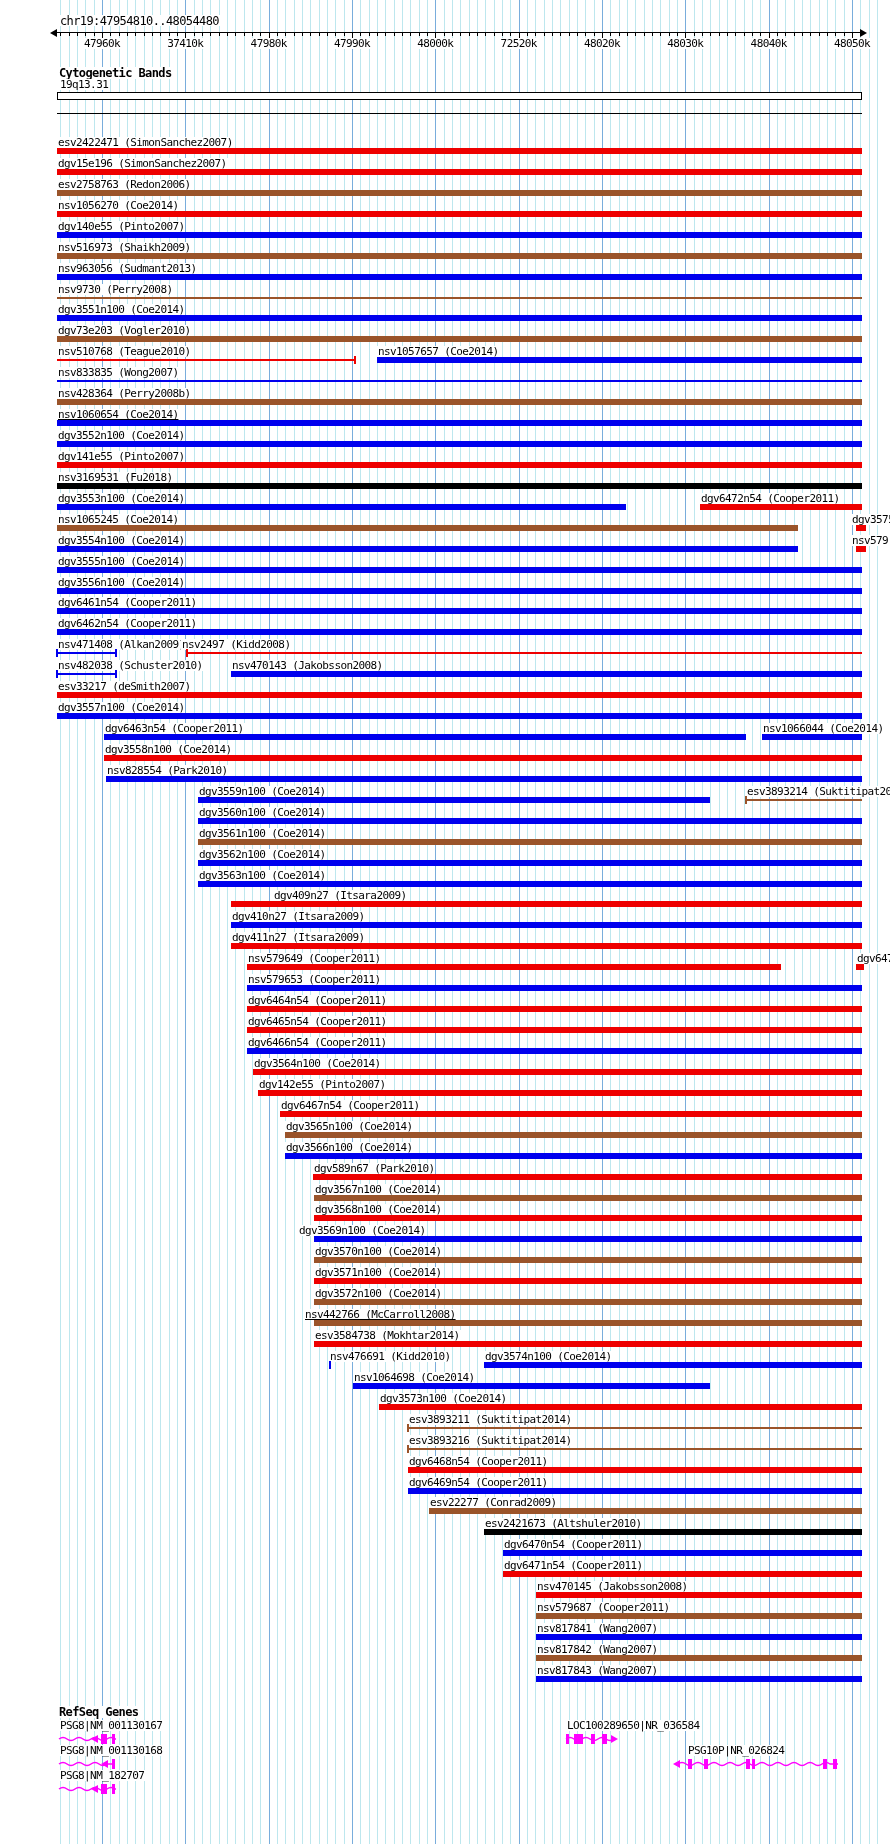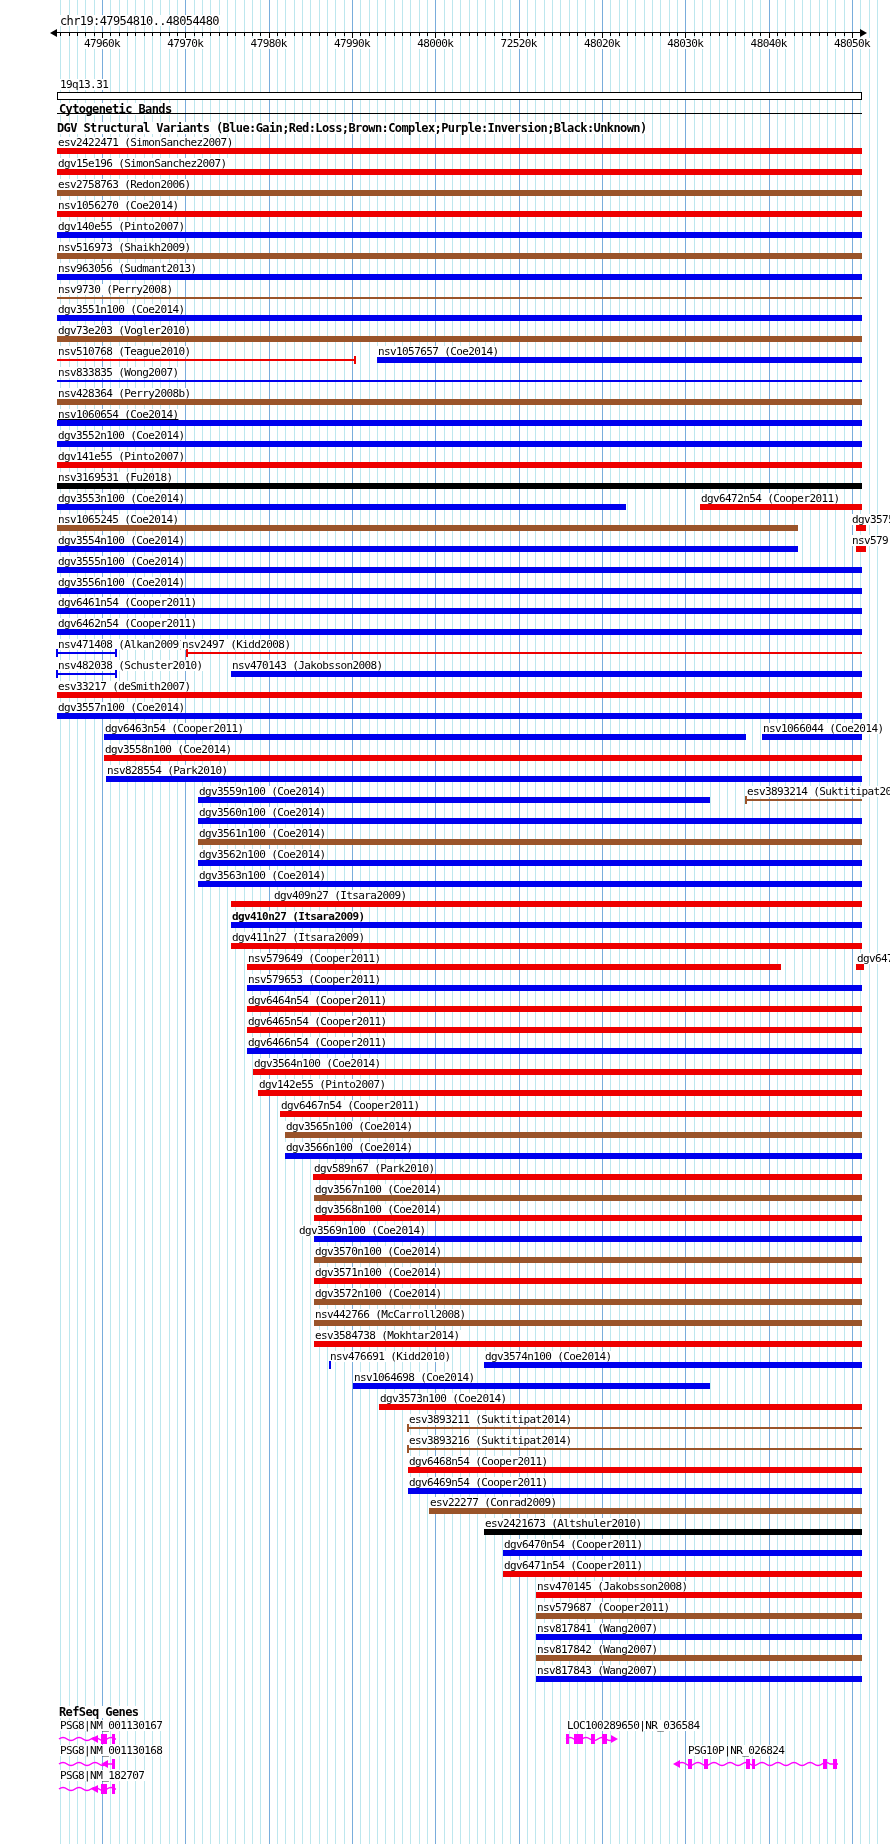--- a/index.html
+++ b/index.html
@@ -225,45 +225,44 @@
       <div class="tick" style="left: 793.639px; top: 32px; height: 4px;"></div>
       <div class="tick" style="left: 801.972px; top: 32px; height: 4px;"></div>
       <div class="tick" style="left: 810.305px; top: 32px; height: 4px;"></div>
       <div class="tick" style="left: 818.638px; top: 32px; height: 4px;"></div>
       <div class="tick" style="left: 826.971px; top: 32px; height: 4px;"></div>
       <div class="tick" style="left: 835.304px; top: 32px; height: 4px;"></div>
       <div class="tick" style="left: 843.637px; top: 32px; height: 4px;"></div>
       <div class="tick" style="left: 102px; top: 32px; height: 7px;"></div>
       <span class="tick-label" style="left: 102px; top: 38px;">47960k</span>
       <div class="tick" style="left: 185.3px; top: 32px; height: 7px;"></div>
-      <span class="tick-label" style="left: 185.3px; top: 38px;">47970k</span>
+      <span class="tick-label" style="left: 185.3px; top: 38px;">37410k</span>
       <div class="tick" style="left: 268.7px; top: 32px; height: 7px;"></div>
       <span class="tick-label" style="left: 268.7px; top: 38px;">47980k</span>
       <div class="tick" style="left: 352px; top: 32px; height: 7px;"></div>
       <span class="tick-label" style="left: 352px; top: 38px;">47990k</span>
       <div class="tick" style="left: 435.3px; top: 32px; height: 7px;"></div>
       <span class="tick-label" style="left: 435.3px; top: 38px;">48000k</span>
       <div class="tick" style="left: 518.7px; top: 32px; height: 7px;"></div>
       <span class="tick-label" style="left: 518.7px; top: 38px;">72520k</span>
       <div class="tick" style="left: 602px; top: 32px; height: 7px;"></div>
       <span class="tick-label" style="left: 602px; top: 38px;">48020k</span>
       <div class="tick" style="left: 685.3px; top: 32px; height: 7px;"></div>
       <span class="tick-label" style="left: 685.3px; top: 38px;">48030k</span>
       <div class="tick" style="left: 768.7px; top: 32px; height: 7px;"></div>
       <span class="tick-label" style="left: 768.7px; top: 38px;">48040k</span>
       <div class="tick" style="left: 852px; top: 32px; height: 7px;"></div>
       <span class="tick-label" style="left: 852px; top: 38px;">48050k</span>
     </div>
 
-  <span class="heading" style="left:59px; top:67px;margin-top:36px;">Cytogenetic Bands</span>
+  <span class="heading" style="left:59px; top:67px;">Cytogenetic Bands</span>
   <span class="lbl" style="left:59px; top:79px;">19q13.31</span>
   <div class="band-rect" style="left: 57px; top: 92px; width: 805px; height: 8px;"></div>
   <div class="sep-line" style="left: 57px; top: 113px; width: 805px;"></div>
 
-  <span class="heading" style="left: 57px; top: 122px;">DGV Structural Variants (Blue:Gain;Red:Loss;Brown:Complex;Purple:Inversion;Black:Unknown)</span>
   <div>
       <span class="lbl" style="left: 57px; top: 137px;">esv2422471 (SimonSanchez2007)</span>
       <div class="seg" style="left: 57px; top: 148px; width: 805px; height: 6px; background: rgb(238, 0, 0);"></div>
       <span class="lbl" style="left: 57px; top: 157.93px;">dgv15e196 (SimonSanchez2007)</span>
       <div class="seg" style="left: 57px; top: 168.93px; width: 805px; height: 6px; background: rgb(238, 0, 0);"></div>
       <span class="lbl" style="left: 57px; top: 178.86px;">esv2758763 (Redon2006)</span>
       <div class="seg" style="left: 57px; top: 189.86px; width: 805px; height: 6px; background: rgb(154, 84, 42);"></div>
       <span class="lbl" style="left: 57px; top: 199.79px;">nsv1056270 (Coe2014)</span>
       <div class="seg" style="left: 57px; top: 210.79px; width: 805px; height: 6px; background: rgb(238, 0, 0);"></div>
       <span class="lbl" style="left: 57px; top: 220.72px;">dgv140e55 (Pinto2007)</span>
@@ -348,21 +347,21 @@
       <span class="lbl" style="left: 198px; top: 806.76px;">dgv3560n100 (Coe2014)</span>
       <div class="seg" style="left: 198px; top: 817.76px; width: 664px; height: 6px; background: rgb(0, 0, 238);"></div>
       <span class="lbl" style="left: 198px; top: 827.69px;">dgv3561n100 (Coe2014)</span>
       <div class="seg" style="left: 198px; top: 838.69px; width: 664px; height: 6px; background: rgb(154, 84, 42);"></div>
       <span class="lbl" style="left: 198px; top: 848.62px;">dgv3562n100 (Coe2014)</span>
       <div class="seg" style="left: 198px; top: 859.62px; width: 664px; height: 6px; background: rgb(0, 0, 238);"></div>
       <span class="lbl" style="left: 198px; top: 869.55px;">dgv3563n100 (Coe2014)</span>
       <div class="seg" style="left: 198px; top: 880.55px; width: 664px; height: 6px; background: rgb(0, 0, 238);"></div>
       <span class="lbl" style="left: 231px; top: 890.48px; margin-left: 42px;">dgv409n27 (Itsara2009)</span>
       <div class="seg" style="left: 231px; top: 901.48px; width: 631px; height: 6px; background: rgb(238, 0, 0);"></div>
-      <span class="lbl" style="left: 231px; top: 911.41px; font-weight: bold;">dgv410n27 (Itsara2009)</span>
+      <span class="lbl" style="left: 231px; top: 911.41px;">dgv410n27 (Itsara2009)</span>
       <div class="seg" style="left: 231px; top: 922.41px; width: 631px; height: 6px; background: rgb(0, 0, 238);"></div>
       <span class="lbl" style="left: 231px; top: 932.34px;">dgv411n27 (Itsara2009)</span>
       <div class="seg" style="left: 231px; top: 943.34px; width: 631px; height: 6px; background: rgb(238, 0, 0);"></div>
       <span class="lbl" style="left: 247px; top: 953.27px;">nsv579649 (Cooper2011)</span>
       <span class="lbl" style="left: 856px; top: 953.27px;">dgv647</span>
       <div class="seg" style="left: 247px; top: 964.27px; width: 534px; height: 6px; background: rgb(238, 0, 0);"></div>
       <div class="seg" style="left: 856px; top: 964.27px; width: 8px; height: 6px; background: rgb(238, 0, 0);"></div>
       <span class="lbl" style="left: 247px; top: 974.2px;">nsv579653 (Cooper2011)</span>
       <div class="seg" style="left: 247px; top: 985.2px; width: 615px; height: 6px; background: rgb(0, 0, 238);"></div>
       <span class="lbl" style="left: 247px; top: 995.13px;">dgv6464n54 (Cooper2011)</span>
@@ -388,21 +387,21 @@
       <span class="lbl" style="left: 314px; top: 1204.43px;">dgv3568n100 (Coe2014)</span>
       <div class="seg" style="left: 314px; top: 1215.43px; width: 548px; height: 6px; background: rgb(238, 0, 0);"></div>
       <span class="lbl" style="left: 298px; top: 1225.36px;">dgv3569n100 (Coe2014)</span>
       <div class="seg" style="left: 314px; top: 1236.36px; width: 548px; height: 6px; background: rgb(0, 0, 238);"></div>
       <span class="lbl" style="left: 314px; top: 1246.29px;">dgv3570n100 (Coe2014)</span>
       <div class="seg" style="left: 314px; top: 1257.29px; width: 548px; height: 6px; background: rgb(154, 84, 42);"></div>
       <span class="lbl" style="left: 314px; top: 1267.22px;">dgv3571n100 (Coe2014)</span>
       <div class="seg" style="left: 314px; top: 1278.22px; width: 548px; height: 6px; background: rgb(238, 0, 0);"></div>
       <span class="lbl" style="left: 314px; top: 1288.15px;">dgv3572n100 (Coe2014)</span>
       <div class="seg" style="left: 314px; top: 1299.15px; width: 548px; height: 6px; background: rgb(154, 84, 42);"></div>
-      <span class="lbl" style="left: 314px; top: 1309.08px;">nsv442766 (McCarroll2008)</span>
+      <span class="lbl" style="left: 304px; top: 1309.08px; text-decoration: underline;">nsv442766 (McCarroll2008)</span>
       <div class="seg" style="left: 314px; top: 1320.08px; width: 548px; height: 6px; background: rgb(154, 84, 42);"></div>
       <span class="lbl" style="left: 314px; top: 1330.01px;">esv3584738 (Mokhtar2014)</span>
       <div class="seg" style="left: 314px; top: 1341.01px; width: 548px; height: 6px; background: rgb(238, 0, 0);"></div>
       <span class="lbl" style="left: 329px; top: 1350.94px;">nsv476691 (Kidd2010)</span>
       <span class="lbl" style="left: 484px; top: 1350.94px;">dgv3574n100 (Coe2014)</span>
       <div class="seg" style="left: 329px; top: 1360.94px; width: 2px; height: 8px; background: rgb(0, 0, 238);"></div>
       <div class="seg" style="left: 484px; top: 1361.94px; width: 378px; height: 6px; background: rgb(0, 0, 238);"></div>
       <span class="lbl" style="left: 353px; top: 1371.87px;">nsv1064698 (Coe2014)</span>
       <div class="seg" style="left: 353px; top: 1382.87px; width: 357px; height: 6px; background: rgb(0, 0, 238);"></div>
       <span class="lbl" style="left: 379px; top: 1392.8px;">dgv3573n100 (Coe2014)</span>

